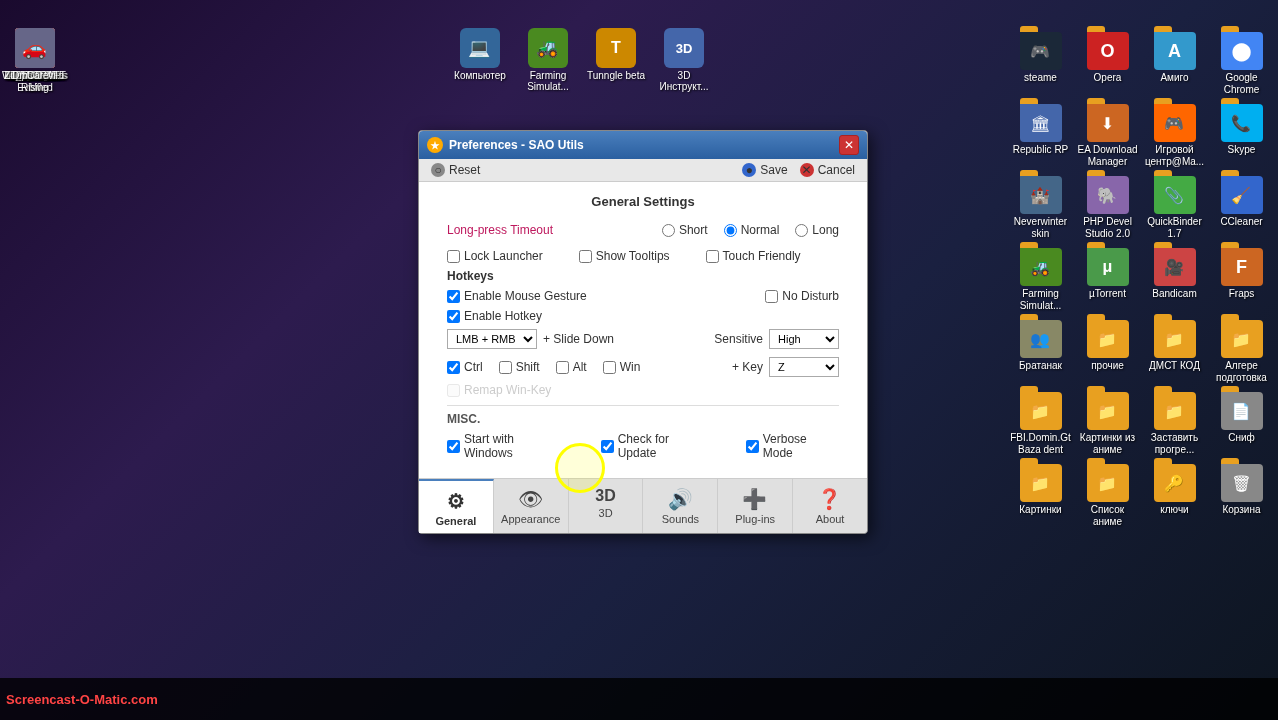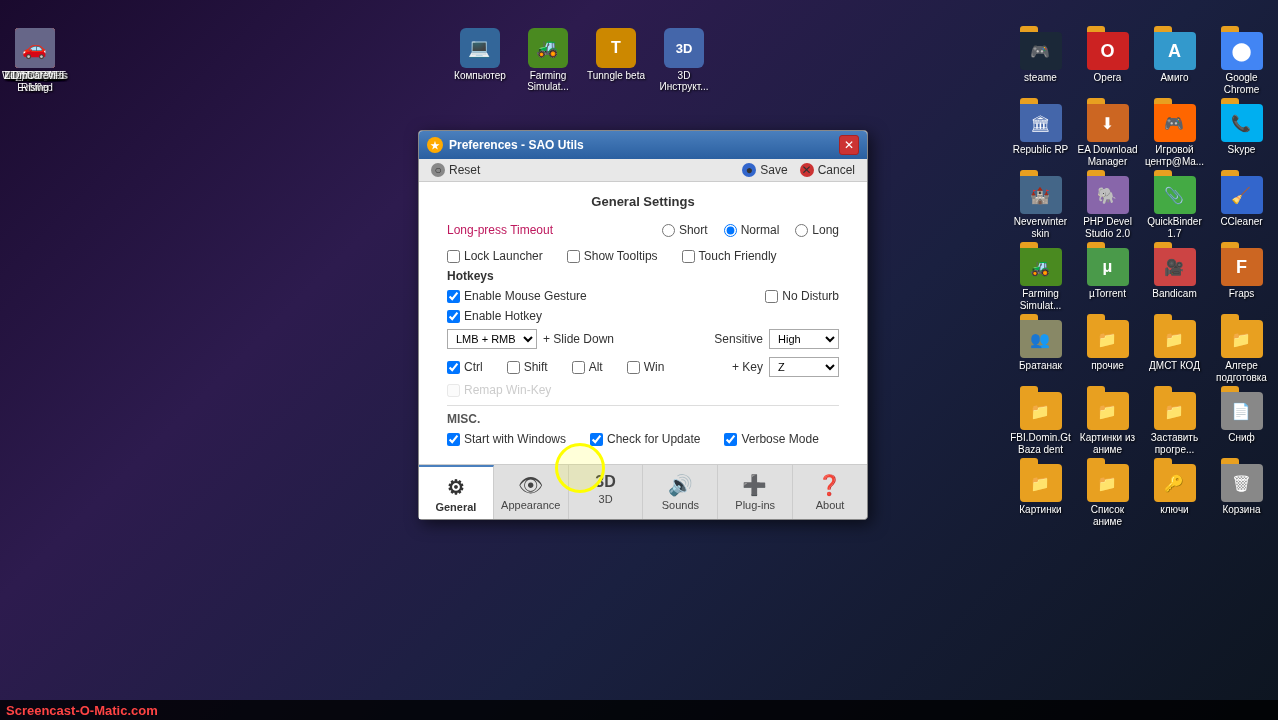--- a/index.html
+++ b/index.html
@@ -30,21 +30,21 @@
       display: flex;
       align-items: center;
       padding: 0 4px;
       z-index: 10;
     }
 
     
     .taskbar-bottom {
       position: absolute;
       bottom: 0; left: 0; right: 0;
-      height: 20px;
+      height: 42px;
       background: rgba(0,0,0,0.8);
       display: flex;
       align-items: center;
       padding: 0 6px;
       z-index: 10;
     }
     .taskbar-bottom .screencast-text {
       color: #ff4444;
       font-size: 13px;
       font-weight: bold;
@@ -258,21 +258,21 @@
       align-items: center;
       gap: 4px;
       font-size: 12px;
       color: #333;
     }
     .radio-item input[type="radio"] { cursor: pointer; }
 
     .checkbox-row {
       display: flex;
       align-items: flex-start;
-      gap: 24px;
+      gap: 36px;
       margin-bottom: 6px;
     }
     .checkbox-item {
       display: flex;
       align-items: center;
       gap: 4px;
       font-size: 12px;
       color: #333;
     }
     .checkbox-item input[type="checkbox"] { cursor: pointer; }
@@ -715,21 +715,21 @@
           <span style="font-size:12px;color:#333;">Sensitive</span>
           <select class="dropdown" style="min-width:70px;">
             <option>High</option>
             <option>Medium</option>
             <option>Low</option>
           </select>
         </div>
       </div>
 
       <div style="display:flex;align-items:center;justify-content:space-between;margin-bottom:6px;">
-        <div style="display:flex;align-items:flex-end;gap:24px;">
+        <div style="display:flex;align-items:flex-end;gap:16px;">
           <label class="checkbox-item">
             <input type="checkbox" checked="" style="">
             <span>Ctrl</span>
           </label>
           <label class="checkbox-item">
             <input type="checkbox" style="">
             <span>Shift</span>
           </label>
           <label class="checkbox-item">
             <input type="checkbox" style="">

